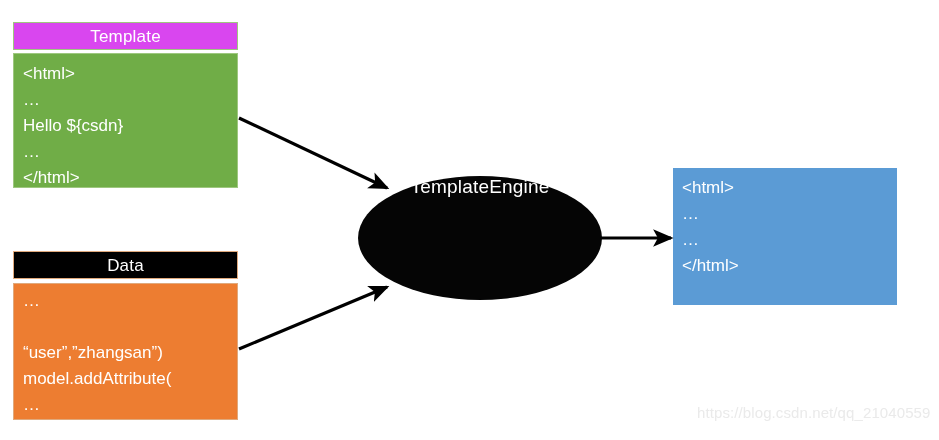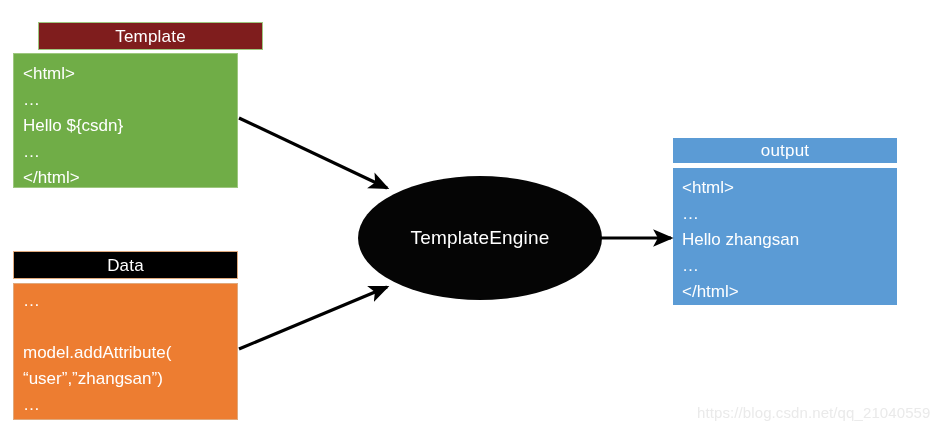--- a/index.html
+++ b/index.html
@@ -56,23 +56,22 @@
   }
   .code-line.dots {
     font-size: 17px;
     letter-spacing: 1px;
   }
 
   
   #template-box { left: 13px; top: 22px; width: 225px; height: 166px; }
   #template-box .uml-header {
     height: 28px;
-    background: #7f1d1d;
+    background: #d946ef;
     border: 1px solid #9ec77f;
-    margin-left: 25px;
   }
   #template-box .uml-body {
     top: 31px;
     height: 135px;
     background: #70AD47;
     border: 1px solid #9ec77f;
   }
 
   
   #data-box { left: 13px; top: 251px; width: 225px; height: 169px; }
@@ -104,21 +103,21 @@
   
   #engine-ellipse {
     position: absolute;
     left: 358px;
     top: 176px;
     width: 244px;
     height: 124px;
     background: #050505;
     border-radius: 50%;
     display: flex;
-    align-items: center;
+    align-items: flex-start;
     justify-content: center;
   }
   #engine-ellipse .engine-label {
     color: #ffffff;
     font-size: 19px;
     letter-spacing: 0.2px;
     white-space: nowrap;
   }
 
   
@@ -160,34 +159,30 @@
     </div>
   </div>
 
   <div class="uml-box" id="data-box">
     <div class="uml-header">
       <span>Data</span>
     </div>
     <div class="uml-body">
       <span class="code-line dots">…</span>
       <span class="code-line">&nbsp;</span>
+      <span class="code-line">“user”,”zhangsan”)</span>
       <span class="code-line">model.addAttribute(</span>
-      <span class="code-line">“user”,”zhangsan”)</span>
       <span class="code-line dots">…</span>
     </div>
   </div>
 
   <div class="uml-box" id="output-box">
-    <div class="uml-header">
-      <span>output</span>
-    </div>
     <div class="uml-body">
       <span class="code-line">&lt;html&gt;</span>
       <span class="code-line dots">…</span>
-      <span class="code-line">Hello zhangsan</span>
       <span class="code-line dots">…</span>
       <span class="code-line">&lt;/html&gt;</span>
     </div>
   </div>
 
   <div id="engine-ellipse">
     <span class="engine-label">TemplateEngine</span>
   </div>
 
   <svg id="arrows" width="939" height="440" viewBox="0 0 939 440">

